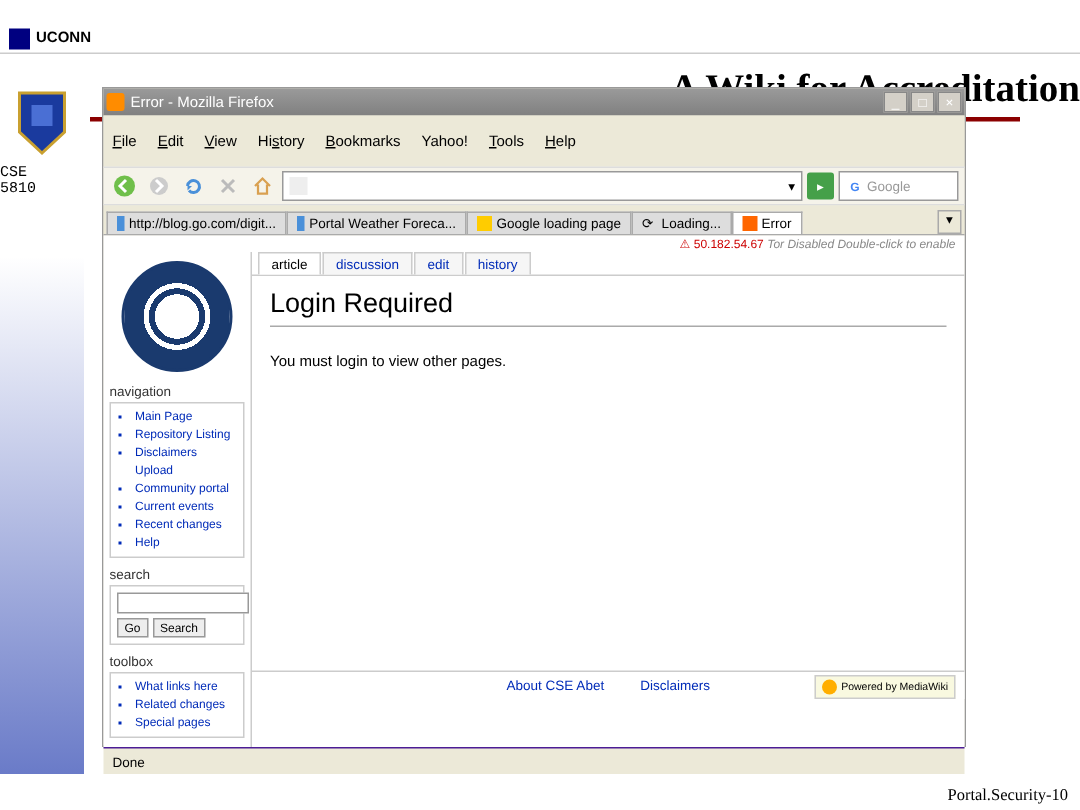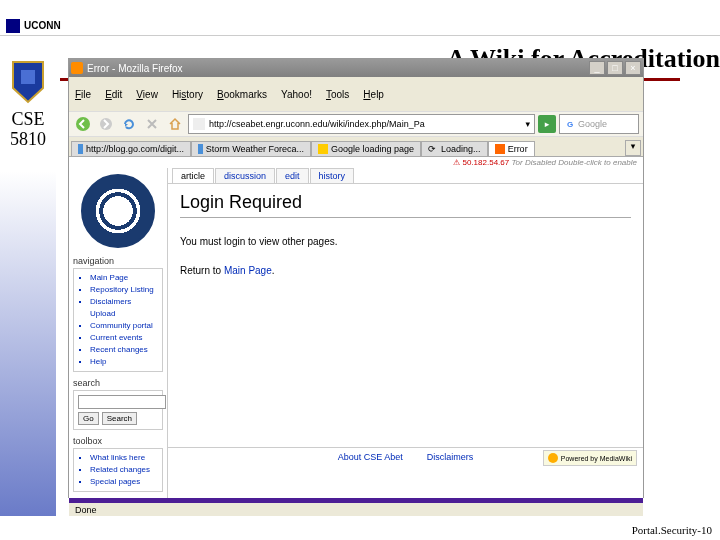--- a/index.html
+++ b/index.html
@@ -8,21 +8,21 @@
 .header { display: flex; align-items: center; padding: 2px 6px; border-bottom: 1px solid #ccc; height: 20px; margin-top: 16px; }
 .uconn-logo { width: 14px; height: 14px; background: #000080; margin-right: 4px; }
 .uconn-text { font-size: 10px; font-weight: bold; }
 
 .title-area { text-align: right; padding: 8px 0 4px; font-weight: bold; }
 .slide-title { font-family: "Times New Roman", serif; font-size: 26px; }
 .title-underline { height: 3px; background: #8b0000; margin: 4px 40px 0 60px; }
 
 .left-sidebar { position: absolute; left: 0; top: 56px; width: 56px; height: 460px; background: linear-gradient(to bottom, #fff 0%, #fff 25%, #6a7bc8 100%); }
 .course-badge { width: 34px; height: 44px; margin: 4px auto 6px; display: block; }
-.course-label { text-align: center; font-family: Liberation Serif, serif; font-size: 18px; line-height: 1.1; }
+.course-label { font-family: Liberation Mono, monospace; font-size: 10px; line-height: 1.1; }
 
 .browser-area { position: absolute; left: 68px; top: 58px; width: 576px; height: 440px; background: #ece9d8; border: 1px solid #999; font-size: 9px; }
 .titlebar { background: linear-gradient(#9a9a9a, #808080); color: #fff; display: flex; align-items: center; height: 18px; padding: 0 2px; }
 .titlebar-icon { width: 12px; height: 12px; background: #ff8c00; border-radius: 2px; margin-right: 4px; }
 .titlebar-text { flex: 1; font-size: 10px; }
 .winbtns { display: flex; gap: 2px; }
 .winbtn { width: 16px; height: 14px; background: #d4d0c8; border: 1px solid #888; font-size: 9px; text-align: center; line-height: 12px; cursor: pointer; }
 
 .menubar { background: #ece9d8; display: flex; height: 34px; align-items: center; padding: 0 0; gap: 2px; }
 .menu-item { padding: 0 6px; font-size: 10px; cursor: pointer; }
@@ -67,21 +67,21 @@
 .wiki-content { border-top: 1px solid #ccc; padding: 8px 12px; min-height: 264px; }
 .wiki-h1 { font-size: 18px; font-weight: normal; border-bottom: 1px solid #aaa; padding-bottom: 4px; margin-bottom: 8px; }
 .wiki-p { font-size: 10px; margin-bottom: 6px; margin-top: 18px; }
 .wiki-link { color: #002bb8; cursor: pointer; }
 
 .wiki-footer { border-top: 1px solid #ccc; background: #fff; display: flex; justify-content: center; align-items: center; gap: 24px; font-size: 9px; padding: 4px; position: relative; }
 .wiki-footer a { color: #002bb8; cursor: pointer; }
 .mw-badge { position: absolute; right: 6px; top: 2px; border: 1px solid #ccc; background: #f9f9e0; padding: 2px 4px; font-size: 7px; display: flex; align-items: center; gap: 3px; }
 .mw-flower { width: 10px; height: 10px; background: #ffae00; border-radius: 50%; }
 
-.statusbar { background: #ece9d8; border-top: 5px solid #4c1d95; height: 18px; font-size: 9px; display: flex; align-items: center; padding: 0 6px; }
+.statusbar { background: #ece9d8; border-top: 1px solid #4c1d95; height: 18px; font-size: 9px; display: flex; align-items: center; padding: 0 6px; }
 
 .footer-label { position: absolute; right: 8px; bottom: 4px; font-family: "Times New Roman", serif; font-size: 11px; }
 </style>
 </head>
 <body>
 
 <div class="header">
   <div class="uconn-logo"></div>
   <div class="uconn-text">UCONN</div>
 </div>
@@ -148,40 +148,39 @@
           <path d="M2 2 L10 10 M10 2 L2 10" stroke="#bbb" stroke-width="2"></path>
         </svg>
       </div>
     <div class="nav-btn">
         <svg width="14" height="14">
           <path d="M2 7 L7 2 L12 7 M4 6 v6 h6 v-6" stroke="#d9a050" stroke-width="1.5" fill="none"></path>
         </svg>
       </div>
     <div class="url-bar">
       <div class="url-icon"></div>
-      <span>http://cseabet.engr.uconn.edu/wiki/index.php/Main_Pa</span>
       <span style="margin-left:auto">▾</span>
     </div>
     <div class="go-btn">▸</div>
     <div class="search-box">
       <span class="search-g">
           <span style="color:#4285f4">G</span>
         </span>
       <span style="color:#999">Google</span>
     </div>
   </div>
 
   <div class="tabbar">
     <div class="tab">
         <span class="tab-icon blue"></span>
         <span>http://blog.go.com/digit...</span>
       </div>
     <div class="tab">
         <span class="tab-icon blue"></span>
-        <span>Storm Weather Foreca...</span>
+        <span>Portal Weather Foreca...</span>
       </div>
     <div class="tab">
         <span class="tab-icon yellow"></span>
         <span>Google loading page</span>
       </div>
     <div class="tab">
         <span class="tab-icon">⟳</span>
         <span>Loading...</span>
       </div>
     <div class="tab active">
@@ -231,23 +230,20 @@
     <div class="wiki-main">
       <div class="wiki-tabs">
         <div class="wiki-tab sel">article</div>
         <div class="wiki-tab">discussion</div>
         <div class="wiki-tab">edit</div>
         <div class="wiki-tab">history</div>
       </div>
       <div class="wiki-content">
         <div class="wiki-h1">Login Required</div>
         <div class="wiki-p">You must login to view other pages.</div>
-        <div class="wiki-p">
-          <span>Return to </span><span class="wiki-link">Main Page</span>.
-        </div>
       </div>
       <div class="wiki-footer">
         <a>About CSE Abet</a>
         <a>Disclaimers</a>
         <div class="mw-badge">
           <div class="mw-flower"></div>
           <span>Powered by MediaWiki</span>
         </div>
       </div>
     </div>

